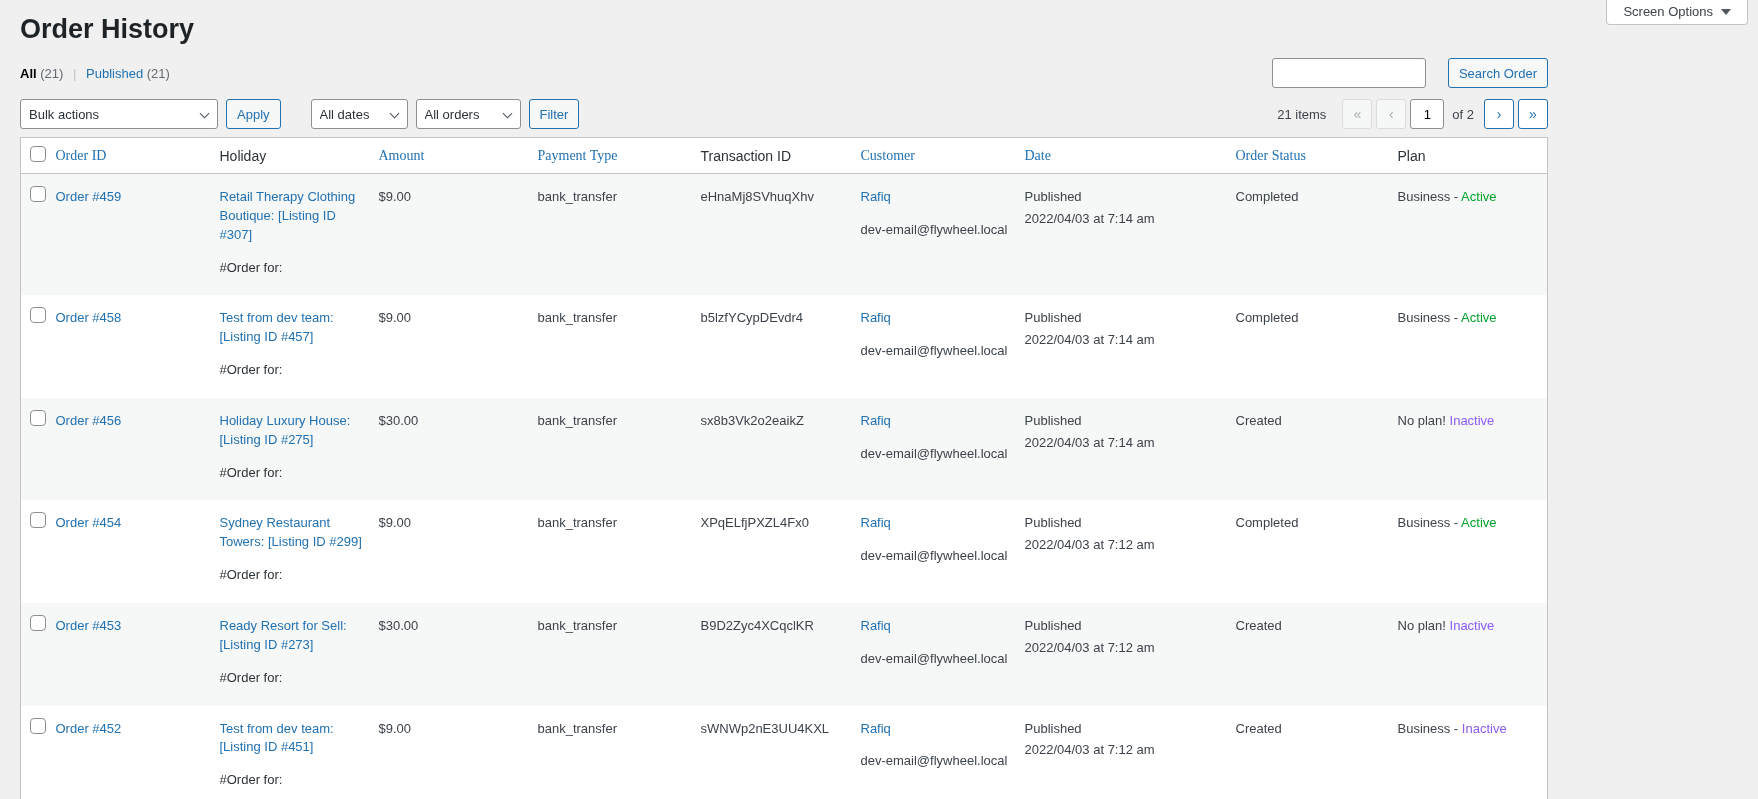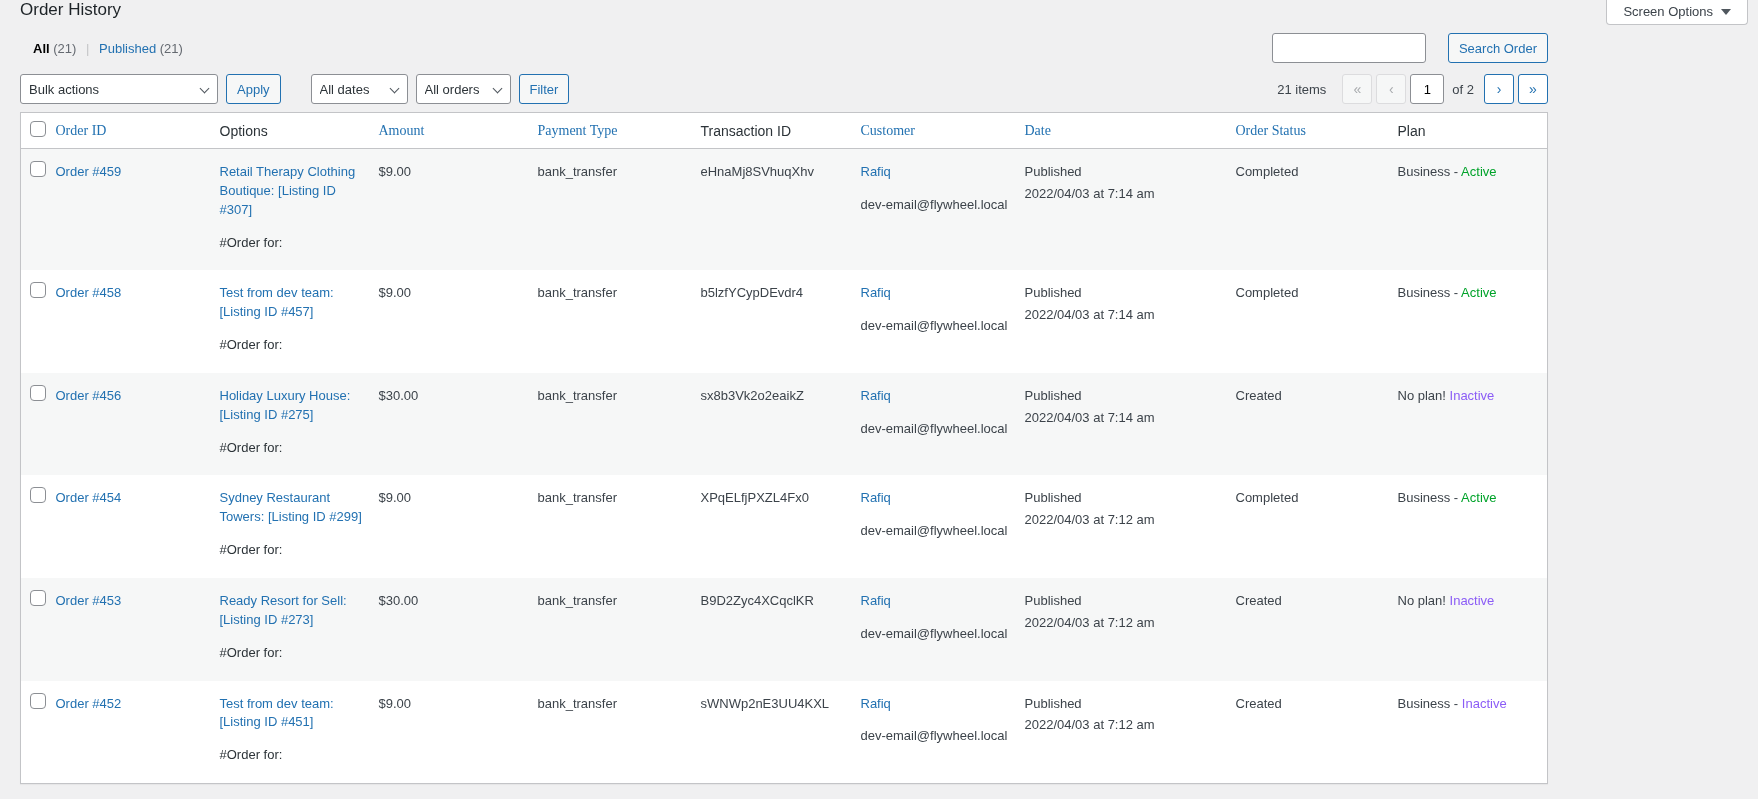--- a/index.html
+++ b/index.html
@@ -23,23 +23,23 @@
     display:flex; align-items:center; gap:8px; cursor:pointer;
   }
   .tri-down {
     width:0; height:0; display:inline-block;
     border-left:5px solid transparent; border-right:5px solid transparent;
     border-top:6px solid #50575e;
   }
 
   
   .wrap { margin:0 210px 0 20px; position:relative; width:1528px; }
-  h1.page-title { font-size:17px; font-weight:400; color:#1d2327; padding:0 0 4px 0; }
-
-  .top-row { display:flex; justify-content:space-between; align-items:center; margin-top:8px; min-height:32px;margin-left:13px; }
+  h1.page-title { font-size:27px; font-weight:700; color:#1d2327; padding:14px 0 4px 0; }
+
+  .top-row { display:flex; justify-content:space-between; align-items:center; margin-top:8px; min-height:32px; }
   .subsubsub { color:#646970; }
   .subsubsub .current { color:#000; font-weight:700; }
   .subsubsub .count { color:#646970; font-weight:400; }
   .subsubsub .sep { color:#c3c4c7; margin:0 6px; }
 
   .search-box { display:flex; gap:22px; align-items:center;padding-left:28px; }
   .search-input {
     width:154px; height:30px; border:1px solid #8c8f94; border-radius:3px;
     background:#fff; padding:0 8px; font-size:13px; font-family:inherit;
   }
@@ -53,21 +53,21 @@
   .toolbar-left { display:flex; gap:8px; align-items:center; }
   .select-wrap { position:relative; display:inline-block; }
   .select-wrap select {
     appearance:none; -webkit-appearance:none;
     height:30px; background:#fff; border:1px solid #8c8f94; border-radius:3px;
     font-size:13px; font-family:inherit; color:#2c3338;
     padding:0 28px 0 8px; cursor:pointer;
   }
   .sel-bulk { width:198px; }
   .sel-dates { width:97px; }
-  .sel-orders { width:95px; }
+  .sel-orders { width:105px; }
   .chev {
     position:absolute; right:10px; top:11px; width:7px; height:7px;
     border-right:1.5px solid #50575e; border-bottom:1.5px solid #50575e;
     transform:rotate(45deg); pointer-events:none;
   }
 
   
   .tablenav-pages { display:flex; align-items:center; gap:4px; color:#3c434a;margin-left:48px; }
   .displaying-num { margin-right:12px; }
   .page-btn {
@@ -185,21 +185,21 @@
         <col style="width:160px">
         <col style="width:164px">
         <col style="width:211px">
       <col style="width:162px">
         <col>
     </colgroup>
     <thead>
       <tr>
         <th class="cb-col"><input type="checkbox" style=""></th>
         <th class="sortable">Order ID</th>
-        <th>Options</th>
+        <th>Holiday</th>
         <th class="sortable">Amount</th>
         <th class="sortable">Payment Type</th>
         <th>Transaction ID</th>
         <th class="sortable">Customer</th>
         <th class="sortable">Date</th>
         <th class="sortable">Order Status</th>
         <th>Plan</th>
       </tr>
     </thead>
     <tbody>

